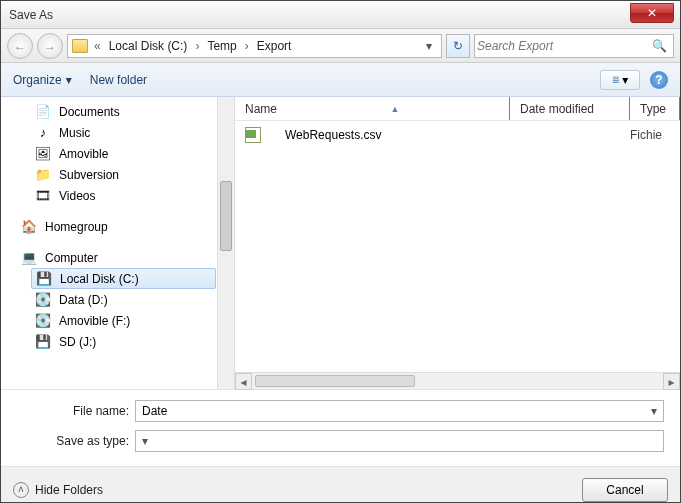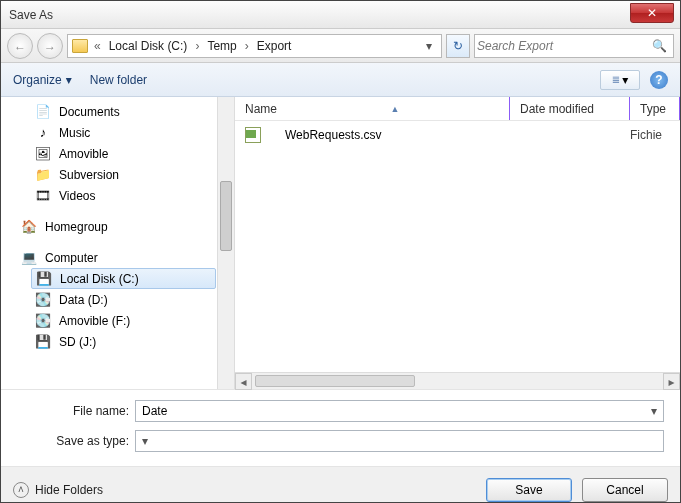--- a/index.html
+++ b/index.html
@@ -220,19 +220,16 @@
     </div>
   </div>
 </div>
 
 <div class="footer">
   <div class="hide-folders">
     <span class="chev-circle">˄</span>
     <span>Hide Folders</span>
   </div>
   <div class="spacer"></div>
-  <div class="btn primary">
-      <span>Save</span>
-    </div>
   <div class="btn">
       <span>Cancel</span>
     </div>
 </div>
 
 </body></html>

